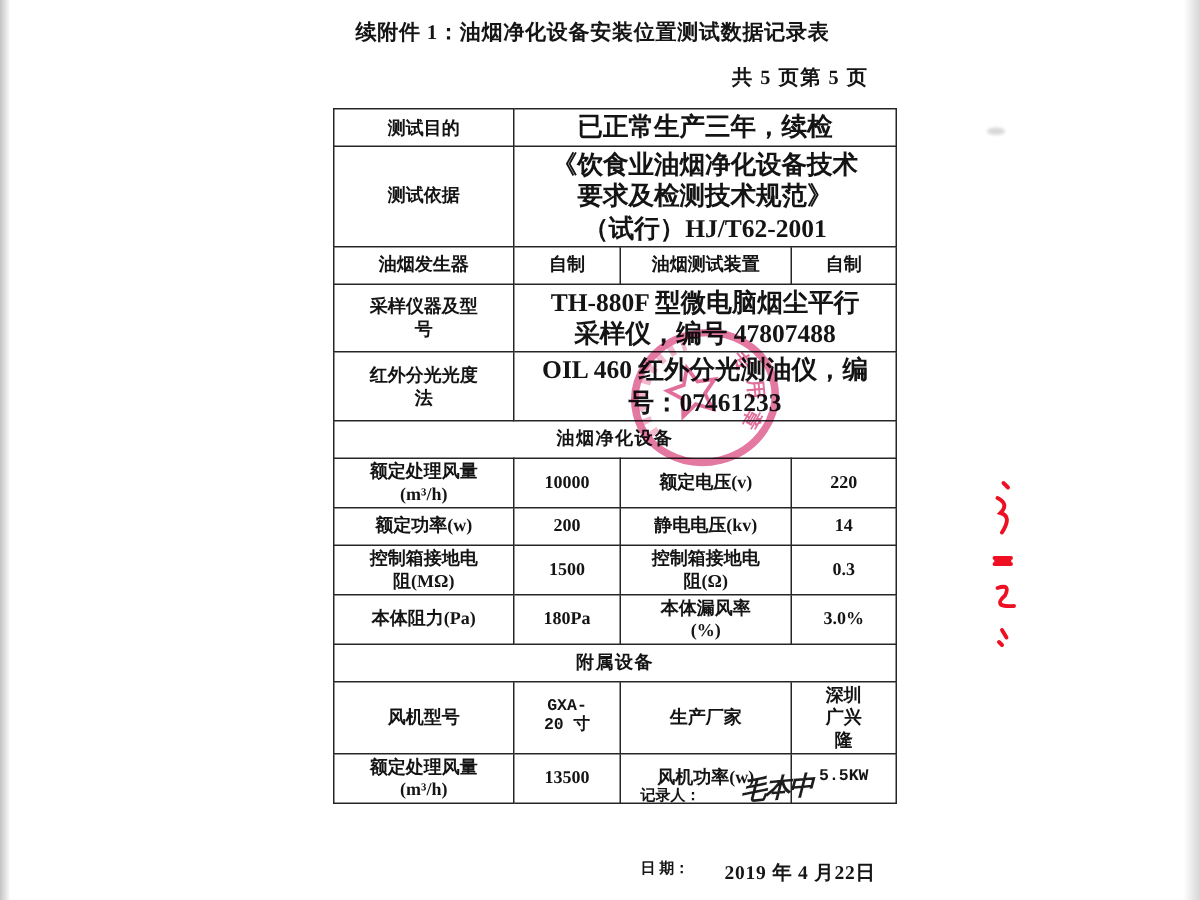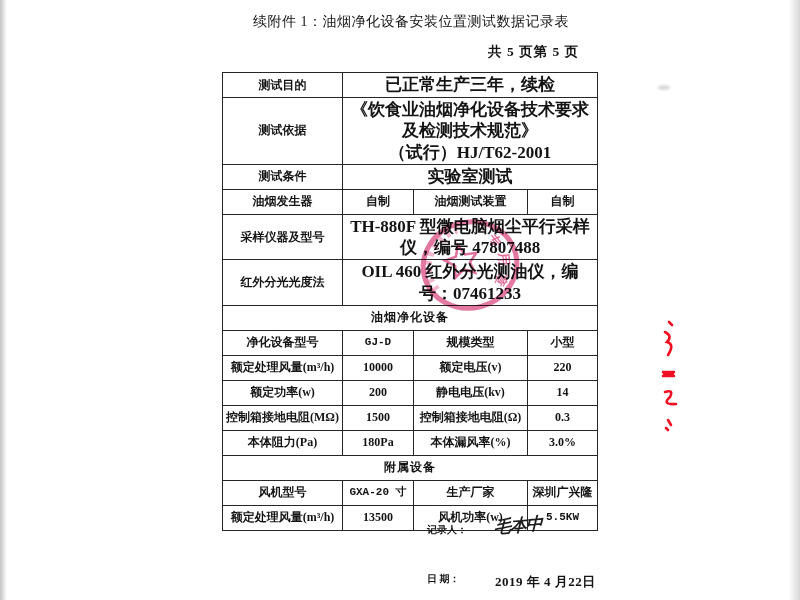--- a/index.html
+++ b/index.html
@@ -10,42 +10,42 @@
     color:#151515;
   }
   
   .edge-left{position:absolute;left:0;top:0;width:7px;height:600px;
     background:linear-gradient(to right,#b5b5b5,rgba(255,255,255,0));opacity:.8;}
   .edge-right{position:absolute;right:0;top:0;width:11px;height:600px;
     background:linear-gradient(to left,#d2d2d2,rgba(255,255,255,0));opacity:.9;}
   .smudge{position:absolute;left:658px;top:85px;width:12px;height:5px;
     background:#b9b9b9;border-radius:50%;filter:blur(1px);opacity:.55;}
 
-  .title{position:absolute;left:253px;top:13px;font-size:14px;font-weight:normal;
+  .title{position:absolute;left:237px;top:13px;font-size:14px;font-weight:bold;
     letter-spacing:.5px;white-space:nowrap;}
   .page-count{position:absolute;left:488px;top:43px;font-size:13.5px;font-weight:bold;
     letter-spacing:1px;white-space:nowrap;}
 
   table.rec{position:absolute;left:222px;top:72px;width:375px;
     border-collapse:collapse;table-layout:fixed;}
   table.rec td{
     border:1px solid #262626;text-align:center;vertical-align:middle;
-    padding:1px 2px;font-size:12px;font-weight:bold;color:#141414;
+    padding:1px 18px;font-size:12px;font-weight:bold;color:#141414;
     white-space:pre-line;line-height:1.25;overflow:hidden;
   }
   table.rec tr{height:25px;}
   table.rec tr.tall{height:33px;}
   table.rec td.wide{font-size:17px;}
   table.rec td.mono{font-family:"Liberation Mono","DejaVu Sans Mono",monospace;font-size:11px;}
   table.rec td.section{letter-spacing:1px;}
 
   .footer-line{position:absolute;font-size:10px;font-weight:bold;white-space:nowrap;}
   .rec-label{left:427px;top:523px;}
   .date-label{left:427px;top:572px;text-align:center;}
-  .date-value{position:absolute;left:495px;top:573px;font-size:13px;font-weight:bold;
+  .date-value{position:absolute;left:483px;top:573px;font-size:13px;font-weight:bold;
     letter-spacing:.5px;white-space:nowrap;}
   .signature{position:absolute;left:494px;top:514px;font-size:17px;font-weight:bold;
     font-style:italic;transform:rotate(-5deg) skewX(-6deg);color:#1d1d1d;
     letter-spacing:-1px;white-space:nowrap;}
 
   .stamp{position:absolute;left:416px;top:211px;width:108px;height:108px;
     transform:rotate(-14deg);mix-blend-mode:multiply;opacity:.85;pointer-events:none;}
   .margin-marks{position:absolute;left:655px;top:316px;width:28px;height:122px;
     pointer-events:none;}
 </style>
@@ -70,45 +70,35 @@
       <tr>
         <td colspan="1" class="label">测试目的</td>
         <td colspan="3" class="value wide">已正常生产三年，续检</td>
       </tr>
       <tr class="tall">
         <td colspan="1" class="label">测试依据</td>
         <td colspan="3" class="value wide">《饮食业油烟净化设备技术要求及检测技术规范》
 （试行）HJ/T62-2001</td>
       </tr>
       <tr>
-        <td colspan="1" class="label">测试条件</td>
-        <td colspan="3" class="value wide">实验室测试</td>
-      </tr>
-      <tr>
         <td colspan="1" class="label">油烟发生器</td>
         <td colspan="1" class="value">自制</td>
         <td colspan="1" class="label">油烟测试装置</td>
         <td colspan="1" class="value">自制</td>
       </tr>
       <tr>
         <td colspan="1" class="label">采样仪器及型号</td>
         <td colspan="3" class="value wide">TH-880F 型微电脑烟尘平行采样仪，编号 47807488</td>
       </tr>
       <tr>
         <td colspan="1" class="label">红外分光光度法</td>
         <td colspan="3" class="value wide">OIL 460 红外分光测油仪，编号：07461233</td>
       </tr>
       <tr>
         <td colspan="4" class="section">油烟净化设备</td>
-      </tr>
-      <tr>
-        <td colspan="1" class="label">净化设备型号</td>
-        <td colspan="1" class="mono">GJ-D</td>
-        <td colspan="1" class="label">规模类型</td>
-        <td colspan="1" class="value">小型</td>
       </tr>
       <tr>
         <td colspan="1" class="label">额定处理风量(m³/h)</td>
         <td colspan="1" class="value">10000</td>
         <td colspan="1" class="label">额定电压(v)</td>
         <td colspan="1" class="value">220</td>
       </tr>
       <tr>
         <td colspan="1" class="label">额定功率(w)</td>
         <td colspan="1" class="value">200</td>

